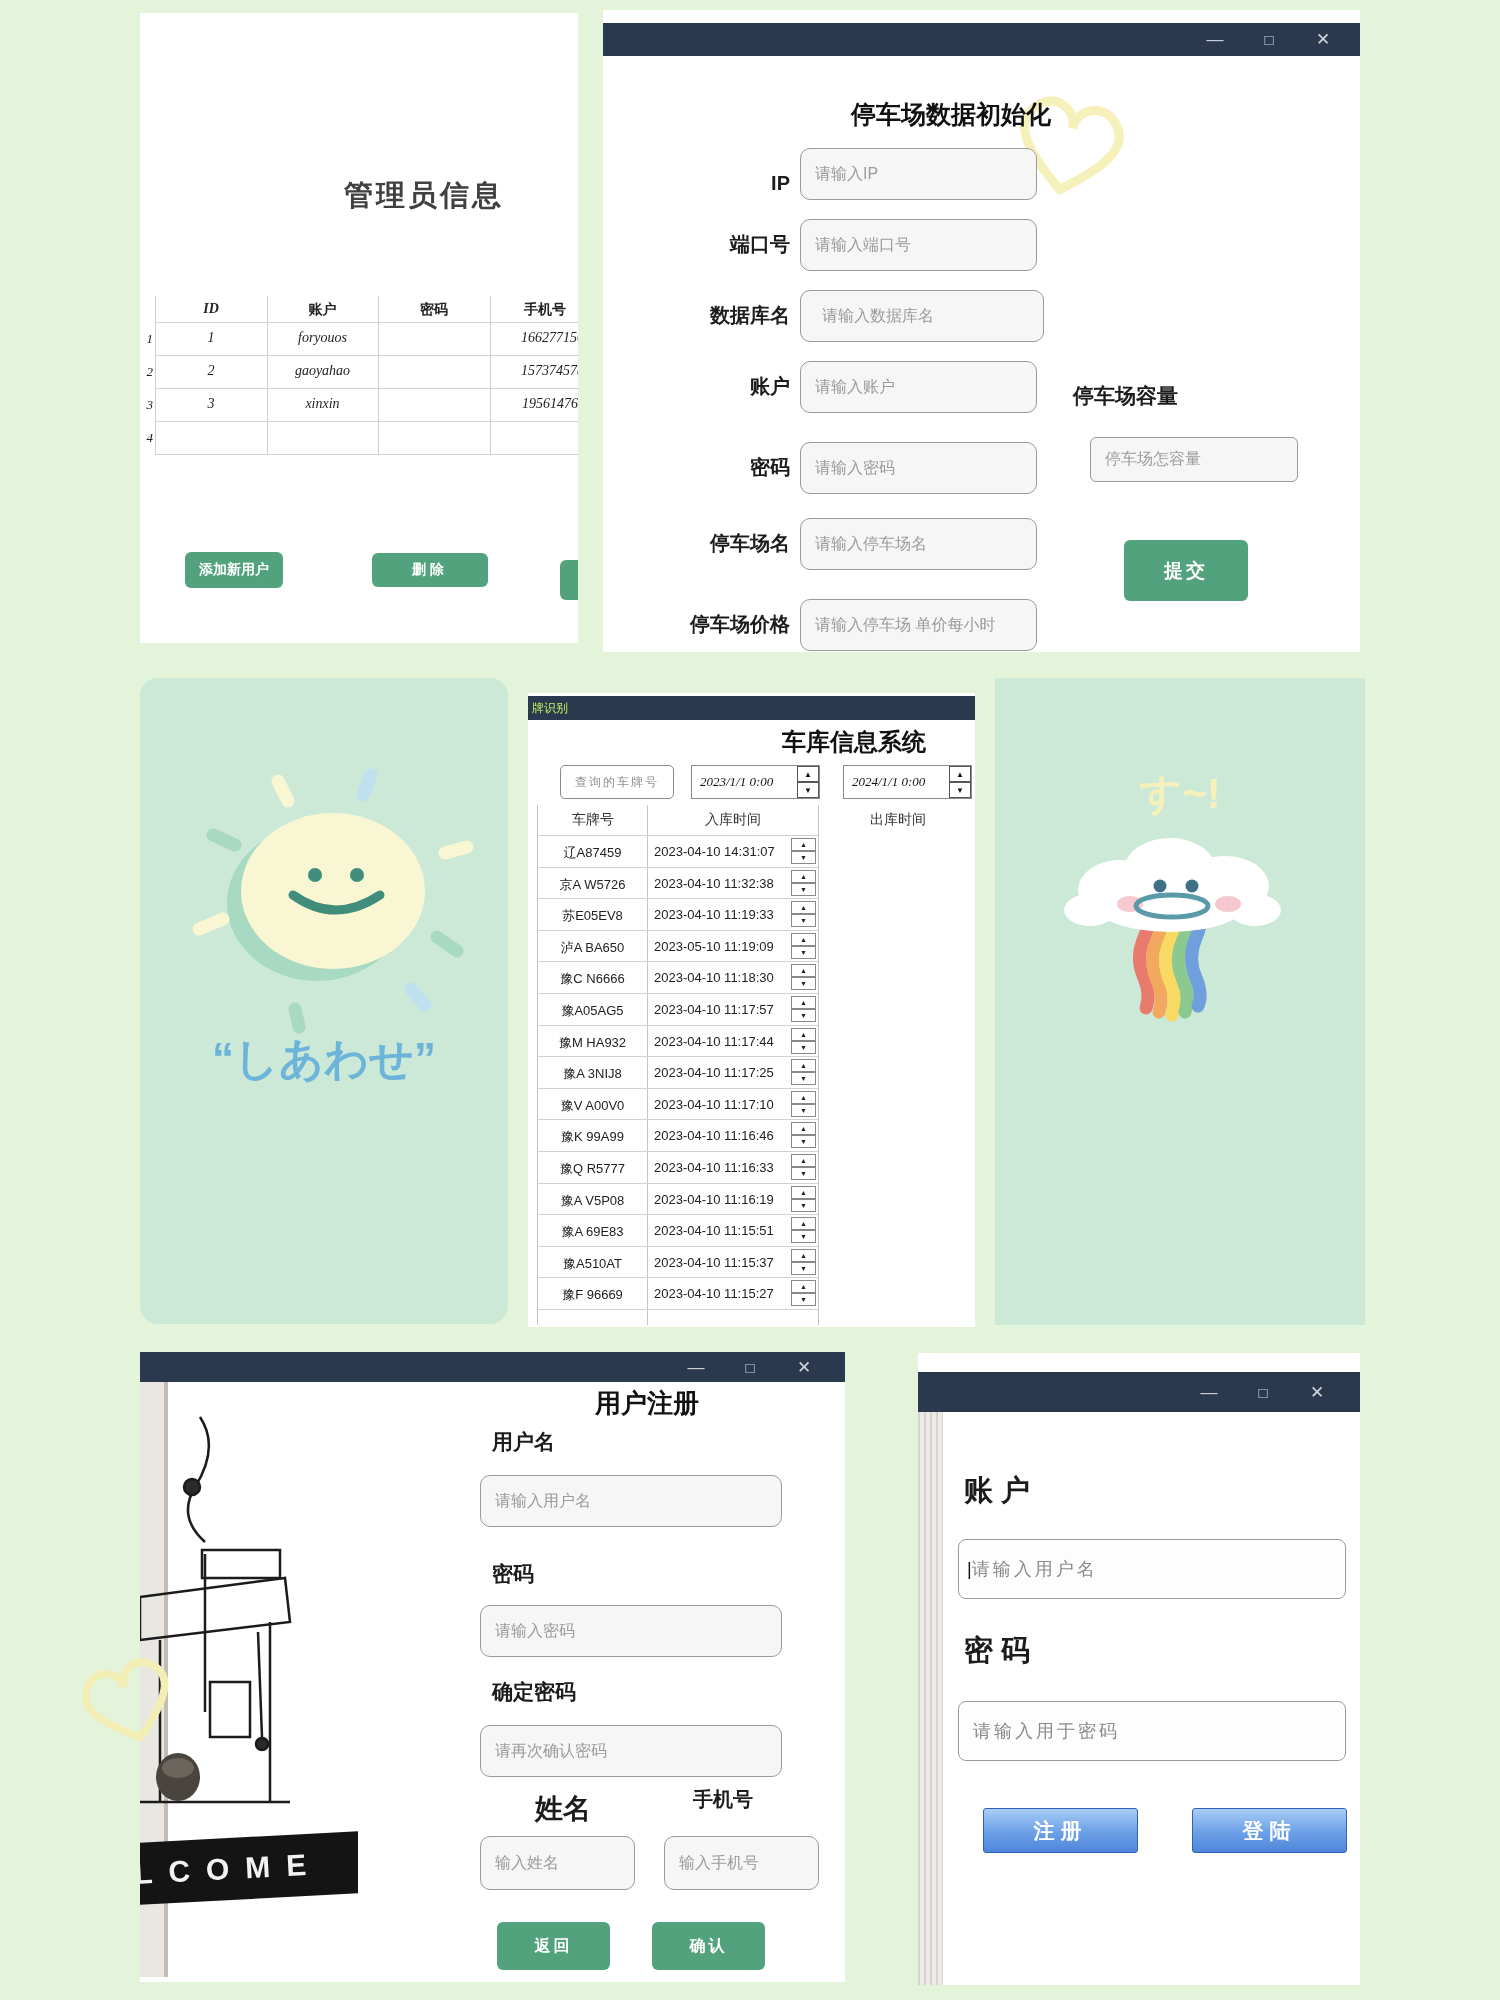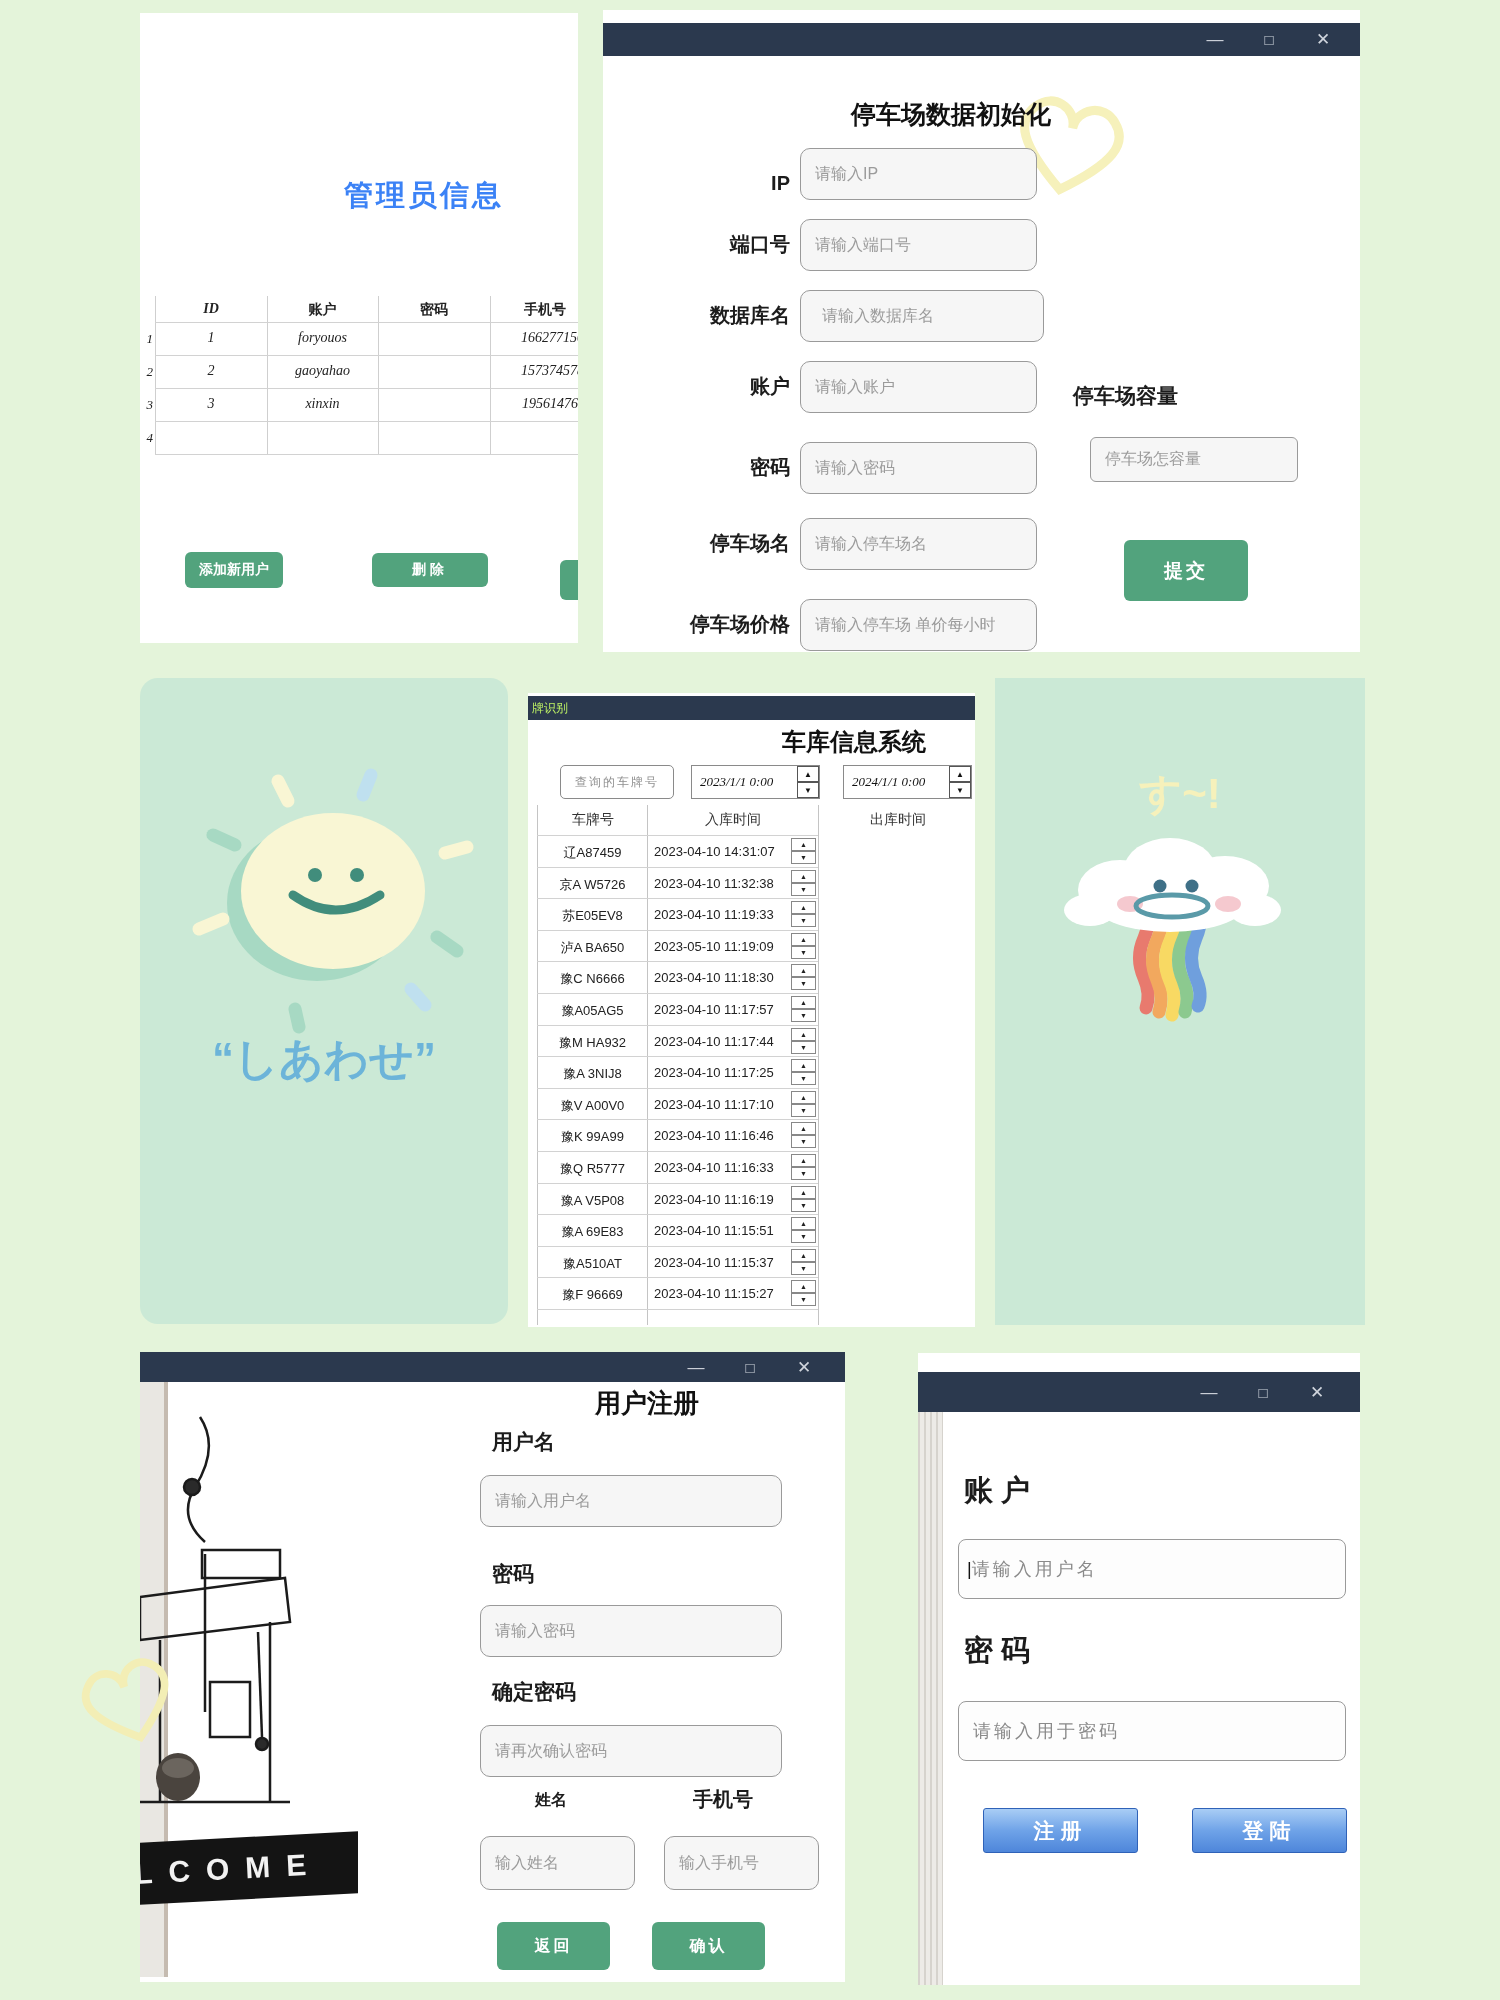--- a/index.html
+++ b/index.html
@@ -30,21 +30,21 @@
   .vline{position:absolute;width:1px;background:#cfcfcf;}
   .bluebtn{position:absolute;border:1px solid #2f62b8;border-radius:3px;background:linear-gradient(180deg,#a9cdf5 0%,#6fa3e8 50%,#4e86da 100%);color:#fff;font-weight:bold;font-size:21px;display:flex;align-items:center;justify-content:center;letter-spacing:6px;}
   .serifit{font-family:"Liberation Serif",serif;font-style:italic;}
 </style>
 </head>
 <body>
 
 <div id="canvas">
 
   <div class="panel white" style="left:140px;top:13px;width:438px;height:630px;">
-    <div style="position:absolute;left:204px;top:163px;width:170px;font-size:29px;font-weight:bold;color:#3b82f6;letter-spacing:3px;">管理员信息</div>
+    <div style="position:absolute;left:204px;top:163px;width:170px;font-size:29px;font-weight:bold;color:#404040;letter-spacing:3px;">管理员信息</div>
 
     <div class="atable" style="left:0;top:283px;width:438px;height:160px;">
 
       <div class="vline" style="left:15px;top:0;height:159px;"></div>
       <div class="vline" style="left:127px;top:0;height:159px;"></div>
       <div class="vline" style="left:238px;top:0;height:159px;"></div>
       <div class="vline" style="left:350px;top:0;height:159px;"></div>
 
       <div class="rowline" style="left:15px;top:26px;width:423px;"></div>
       <div class="rowline" style="left:15px;top:59px;width:423px;"></div>
@@ -386,21 +386,21 @@
     <div class="flabel" style="left:352px;top:208px;font-size:21px;">密码</div>
     <div class="field" style="left:340px;top:253px;width:300px;height:50px;">
       <span class="ph">请输入密码</span>
     </div>
 
     <div class="flabel" style="left:352px;top:326px;font-size:21px;">确定密码</div>
     <div class="field" style="left:340px;top:373px;width:300px;height:50px;">
       <span class="ph">请再次确认密码</span>
     </div>
 
-    <div class="flabel" style="left:395px;top:438px;font-size:16px;">姓名</div>
+    <div class="flabel" style="left:395px;top:438px;font-size:28px;">姓名</div>
     <div class="flabel" style="left:553px;top:434px;font-size:20px;">手机号</div>
     <div class="field" style="left:340px;top:484px;width:153px;height:52px;">
       <span class="ph">输入姓名</span>
     </div>
     <div class="field" style="left:524px;top:484px;width:153px;height:52px;">
       <span class="ph">输入手机号</span>
     </div>
 
     <button class="gbtn" style="left:357px;top:570px;width:113px;height:48px;font-size:16px;letter-spacing:3px;">返回</button>
     <button class="gbtn" style="left:512px;top:570px;width:113px;height:48px;font-size:16px;letter-spacing:3px;">确认</button>

